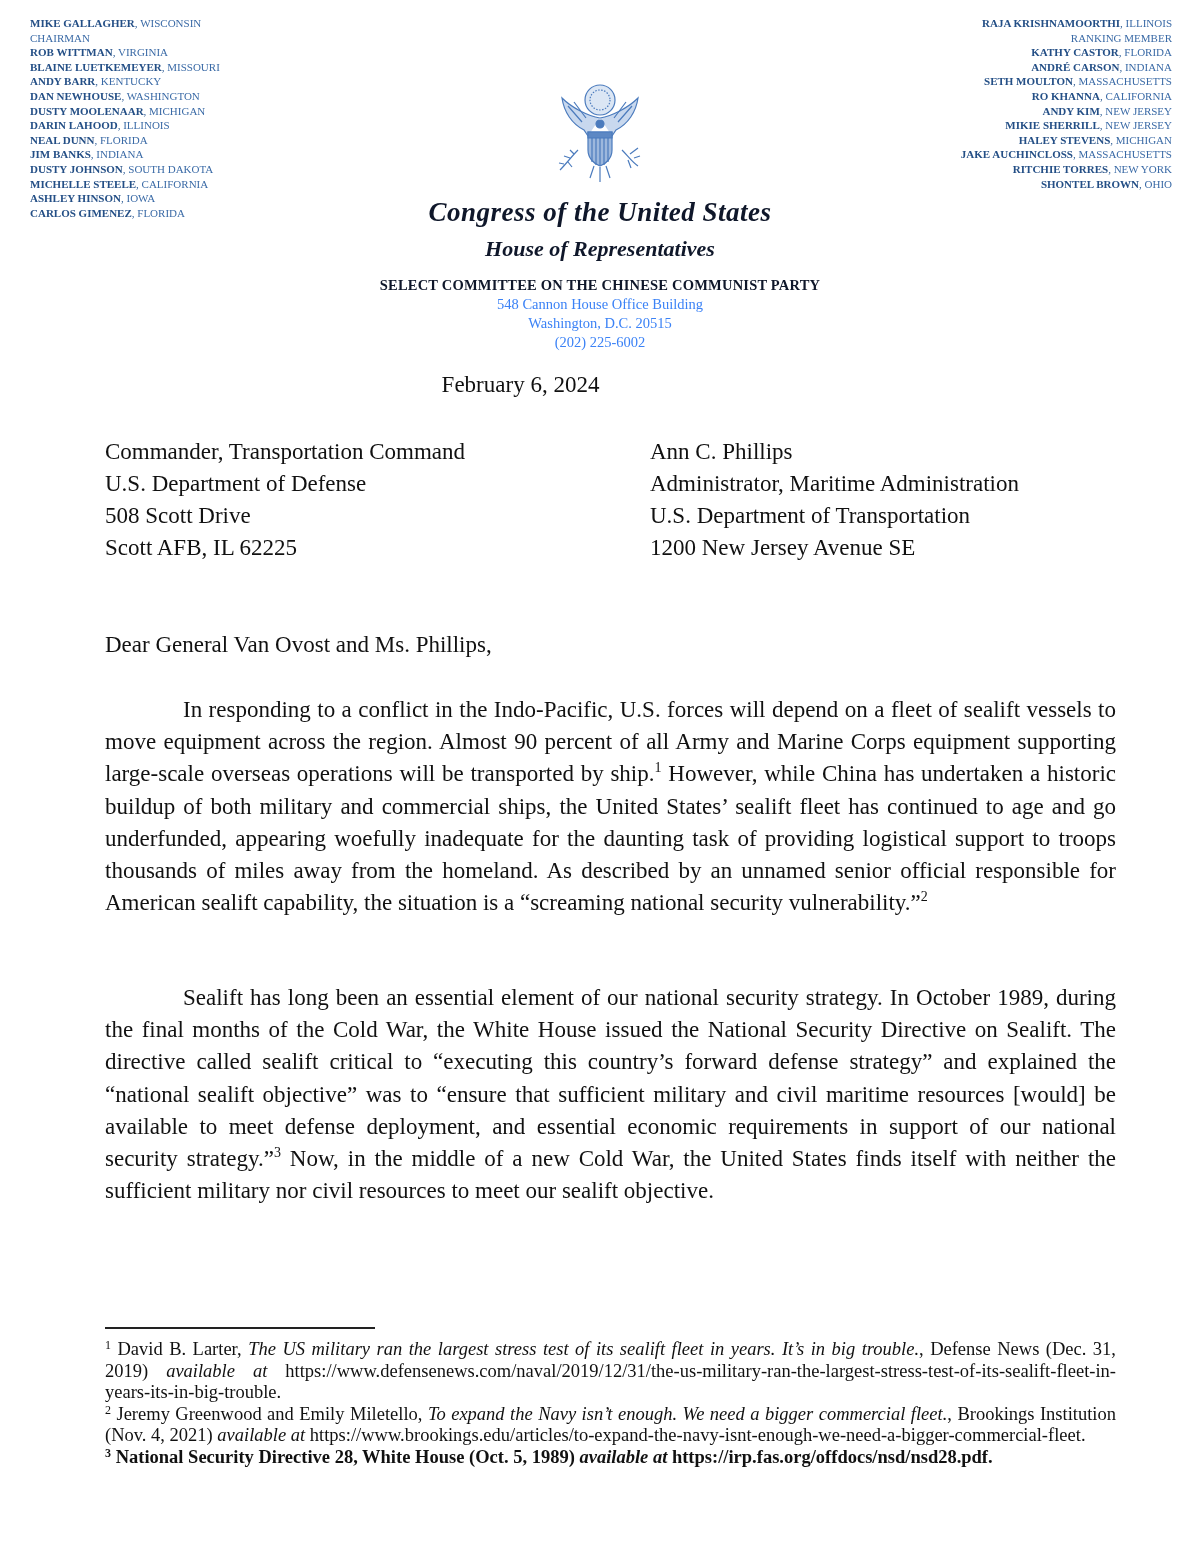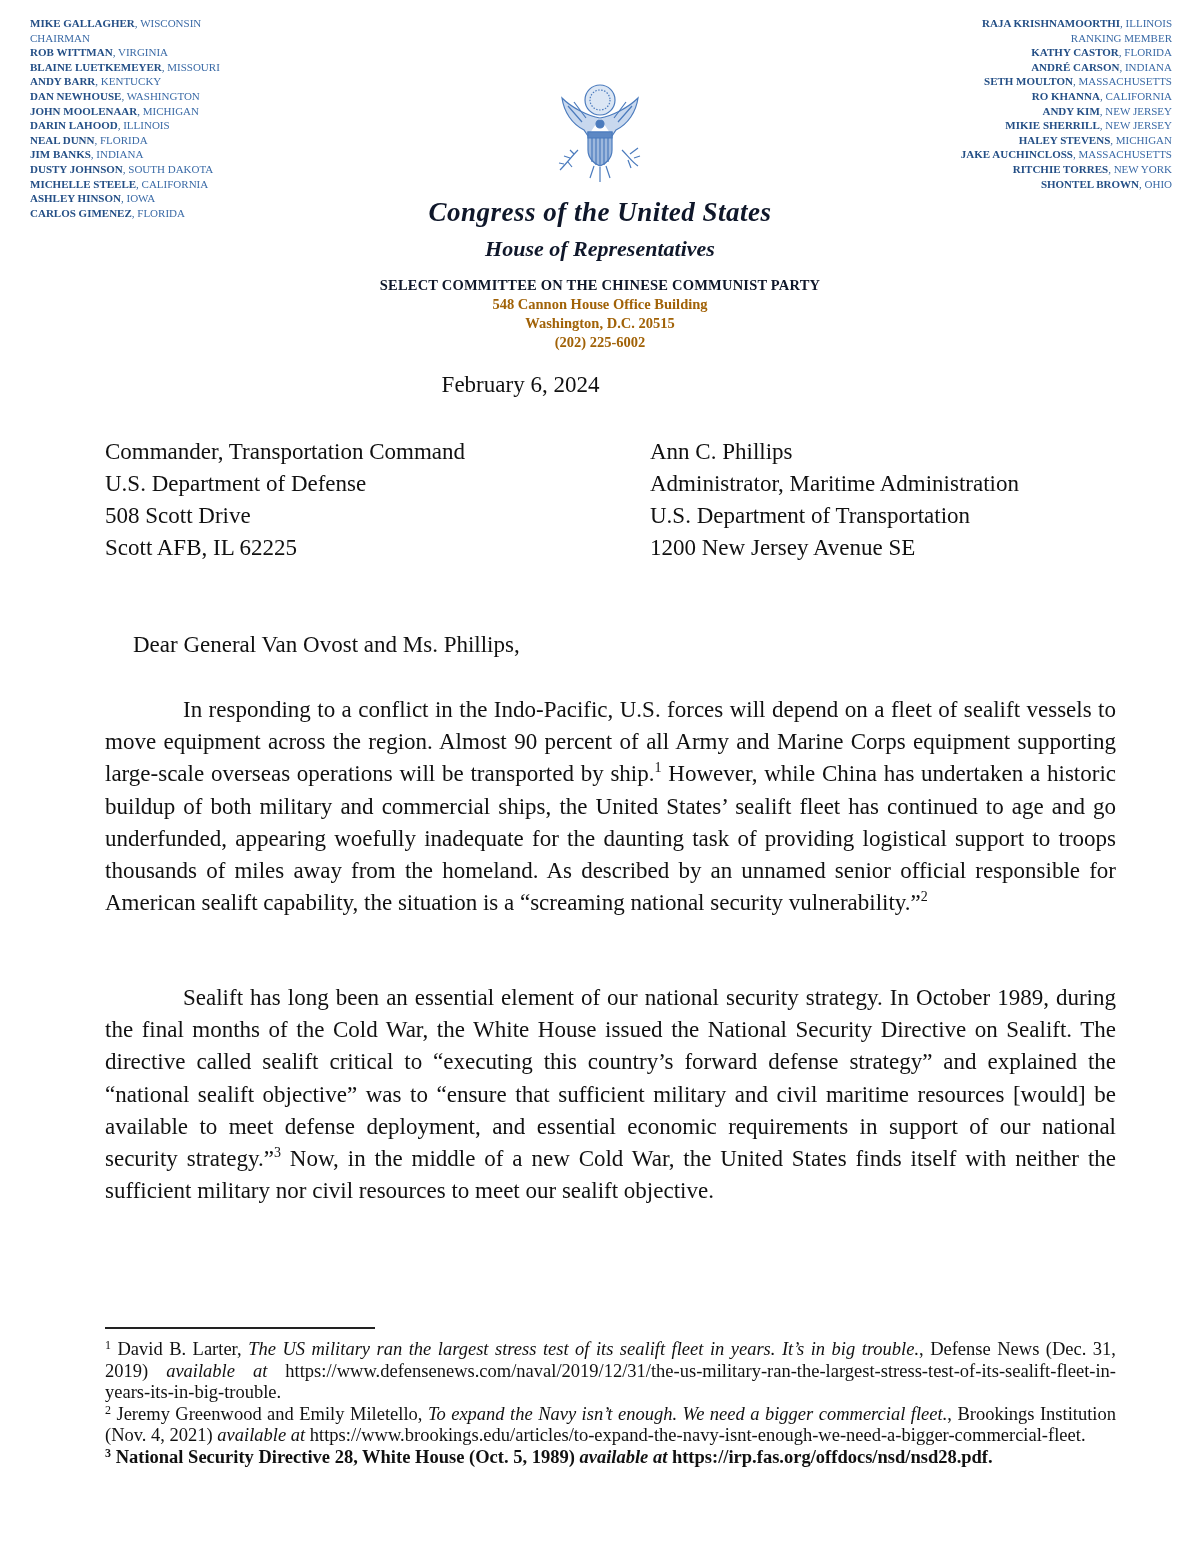--- a/index.html
+++ b/index.html
@@ -7,46 +7,46 @@
   .members { position: absolute; top: 16px; font-family: "Liberation Serif", serif; font-size: 11px; line-height: 14.6px; color: #2c5b94; }
   .members.left { left: 30px; text-align: left; }
   .members.right { right: 28px; text-align: right; }
   .members .nm { font-weight: bold; color: #244f86; }
   .members .st { color: #3a6aa6; }
   .seal { position: absolute; left: 548px; top: 78px; width: 104px; height: 112px; }
   .lh { position: absolute; left: 0; width: 1200px; text-align: center; color: #0f172a; }
   .lh.congress { top: 197px; font-family: "Liberation Serif", serif; font-weight: bold; font-size: 27px; letter-spacing: 0.5px; font-style: italic; }
   .lh.house { top: 236px; font-family: "Liberation Serif", serif; font-weight: bold; font-size: 22px; font-style: italic; }
   .lh.committee { top: 277px; font-size: 14.5px; font-weight: bold; letter-spacing: 0.2px; }
-  .lh.addr { font-size: 14.5px; color: #a16207; font-weight: bold; }
+  .lh.addr { font-size: 14.5px; color: #3b82f6; }
   .lh.a1 { top: 296px; } .lh.a2 { top: 315px; } .lh.a3 { top: 334px; }
   .date { position: absolute; top: 372px; left: 0; width: 1041px; text-align: center; font-size: 23px; }
   .addr-block { position: absolute; top: 436px; font-size: 23px; line-height: 32px; }
   .addr-block.l { left: 105px; } .addr-block.r { left: 650px; }
-  .salutation { position: absolute; top: 632px; left: 105px; font-size: 23px; margin-left: 28px; }
+  .salutation { position: absolute; top: 632px; left: 105px; font-size: 23px; }
   .para { position: absolute; left: 105px; width: 1011px; font-size: 23px; line-height: 32.2px; text-align: justify; text-indent: 78px; }
   .para.p1 { top: 694px; } .para.p2 { top: 982px; }
   sup { font-size: 14px; line-height: 0; vertical-align: 9px; }
   .fn-rule { position: absolute; top: 1327px; left: 105px; width: 270px; height: 1.5px; background: #222; }
   .footnotes { position: absolute; top: 1339px; left: 105px; width: 1011px; font-size: 18.5px; line-height: 21.5px; text-align: justify; }
   .fn { margin: 0; }
   .fn sup { font-size: 12px; vertical-align: 6px; }
   .fn.last { text-align: left; font-weight: bold; }
 </style>
 </head>
 <body>
 
 <div class="members left" id="ml">
     <div><span class="nm">MIKE GALLAGHER</span>, <span class="st">WISCONSIN</span></div>
     <div><span class="st">CHAIRMAN</span></div>
     <div><span class="nm">ROB WITTMAN</span>, <span class="st">VIRGINIA</span></div>
     <div><span class="nm">BLAINE LUETKEMEYER</span>, <span class="st">MISSOURI</span></div>
     <div><span class="nm">ANDY BARR</span>, <span class="st">KENTUCKY</span></div>
     <div><span class="nm">DAN NEWHOUSE</span>, <span class="st">WASHINGTON</span></div>
-    <div><span class="nm">JOHN MOOLENAAR</span>, <span class="st">MICHIGAN</span></div>
+    <div><span class="nm">DUSTY MOOLENAAR</span>, <span class="st">MICHIGAN</span></div>
     <div><span class="nm">DARIN LAHOOD</span>, <span class="st">ILLINOIS</span></div>
     <div><span class="nm">NEAL DUNN</span>, <span class="st">FLORIDA</span></div>
     <div><span class="nm">JIM BANKS</span>, <span class="st">INDIANA</span></div>
     <div><span class="nm">DUSTY JOHNSON</span>, <span class="st">SOUTH DAKOTA</span></div>
     <div><span class="nm">MICHELLE STEELE</span>, <span class="st">CALIFORNIA</span></div>
     <div><span class="nm">ASHLEY HINSON</span>, <span class="st">IOWA</span></div>
     <div><span class="nm">CARLOS GIMENEZ</span>, <span class="st">FLORIDA</span></div>
   </div>
 <div class="members right" id="mr">
     <div><span class="nm">RAJA KRISHNAMOORTHI</span>, <span class="st">ILLINOIS</span></div>

